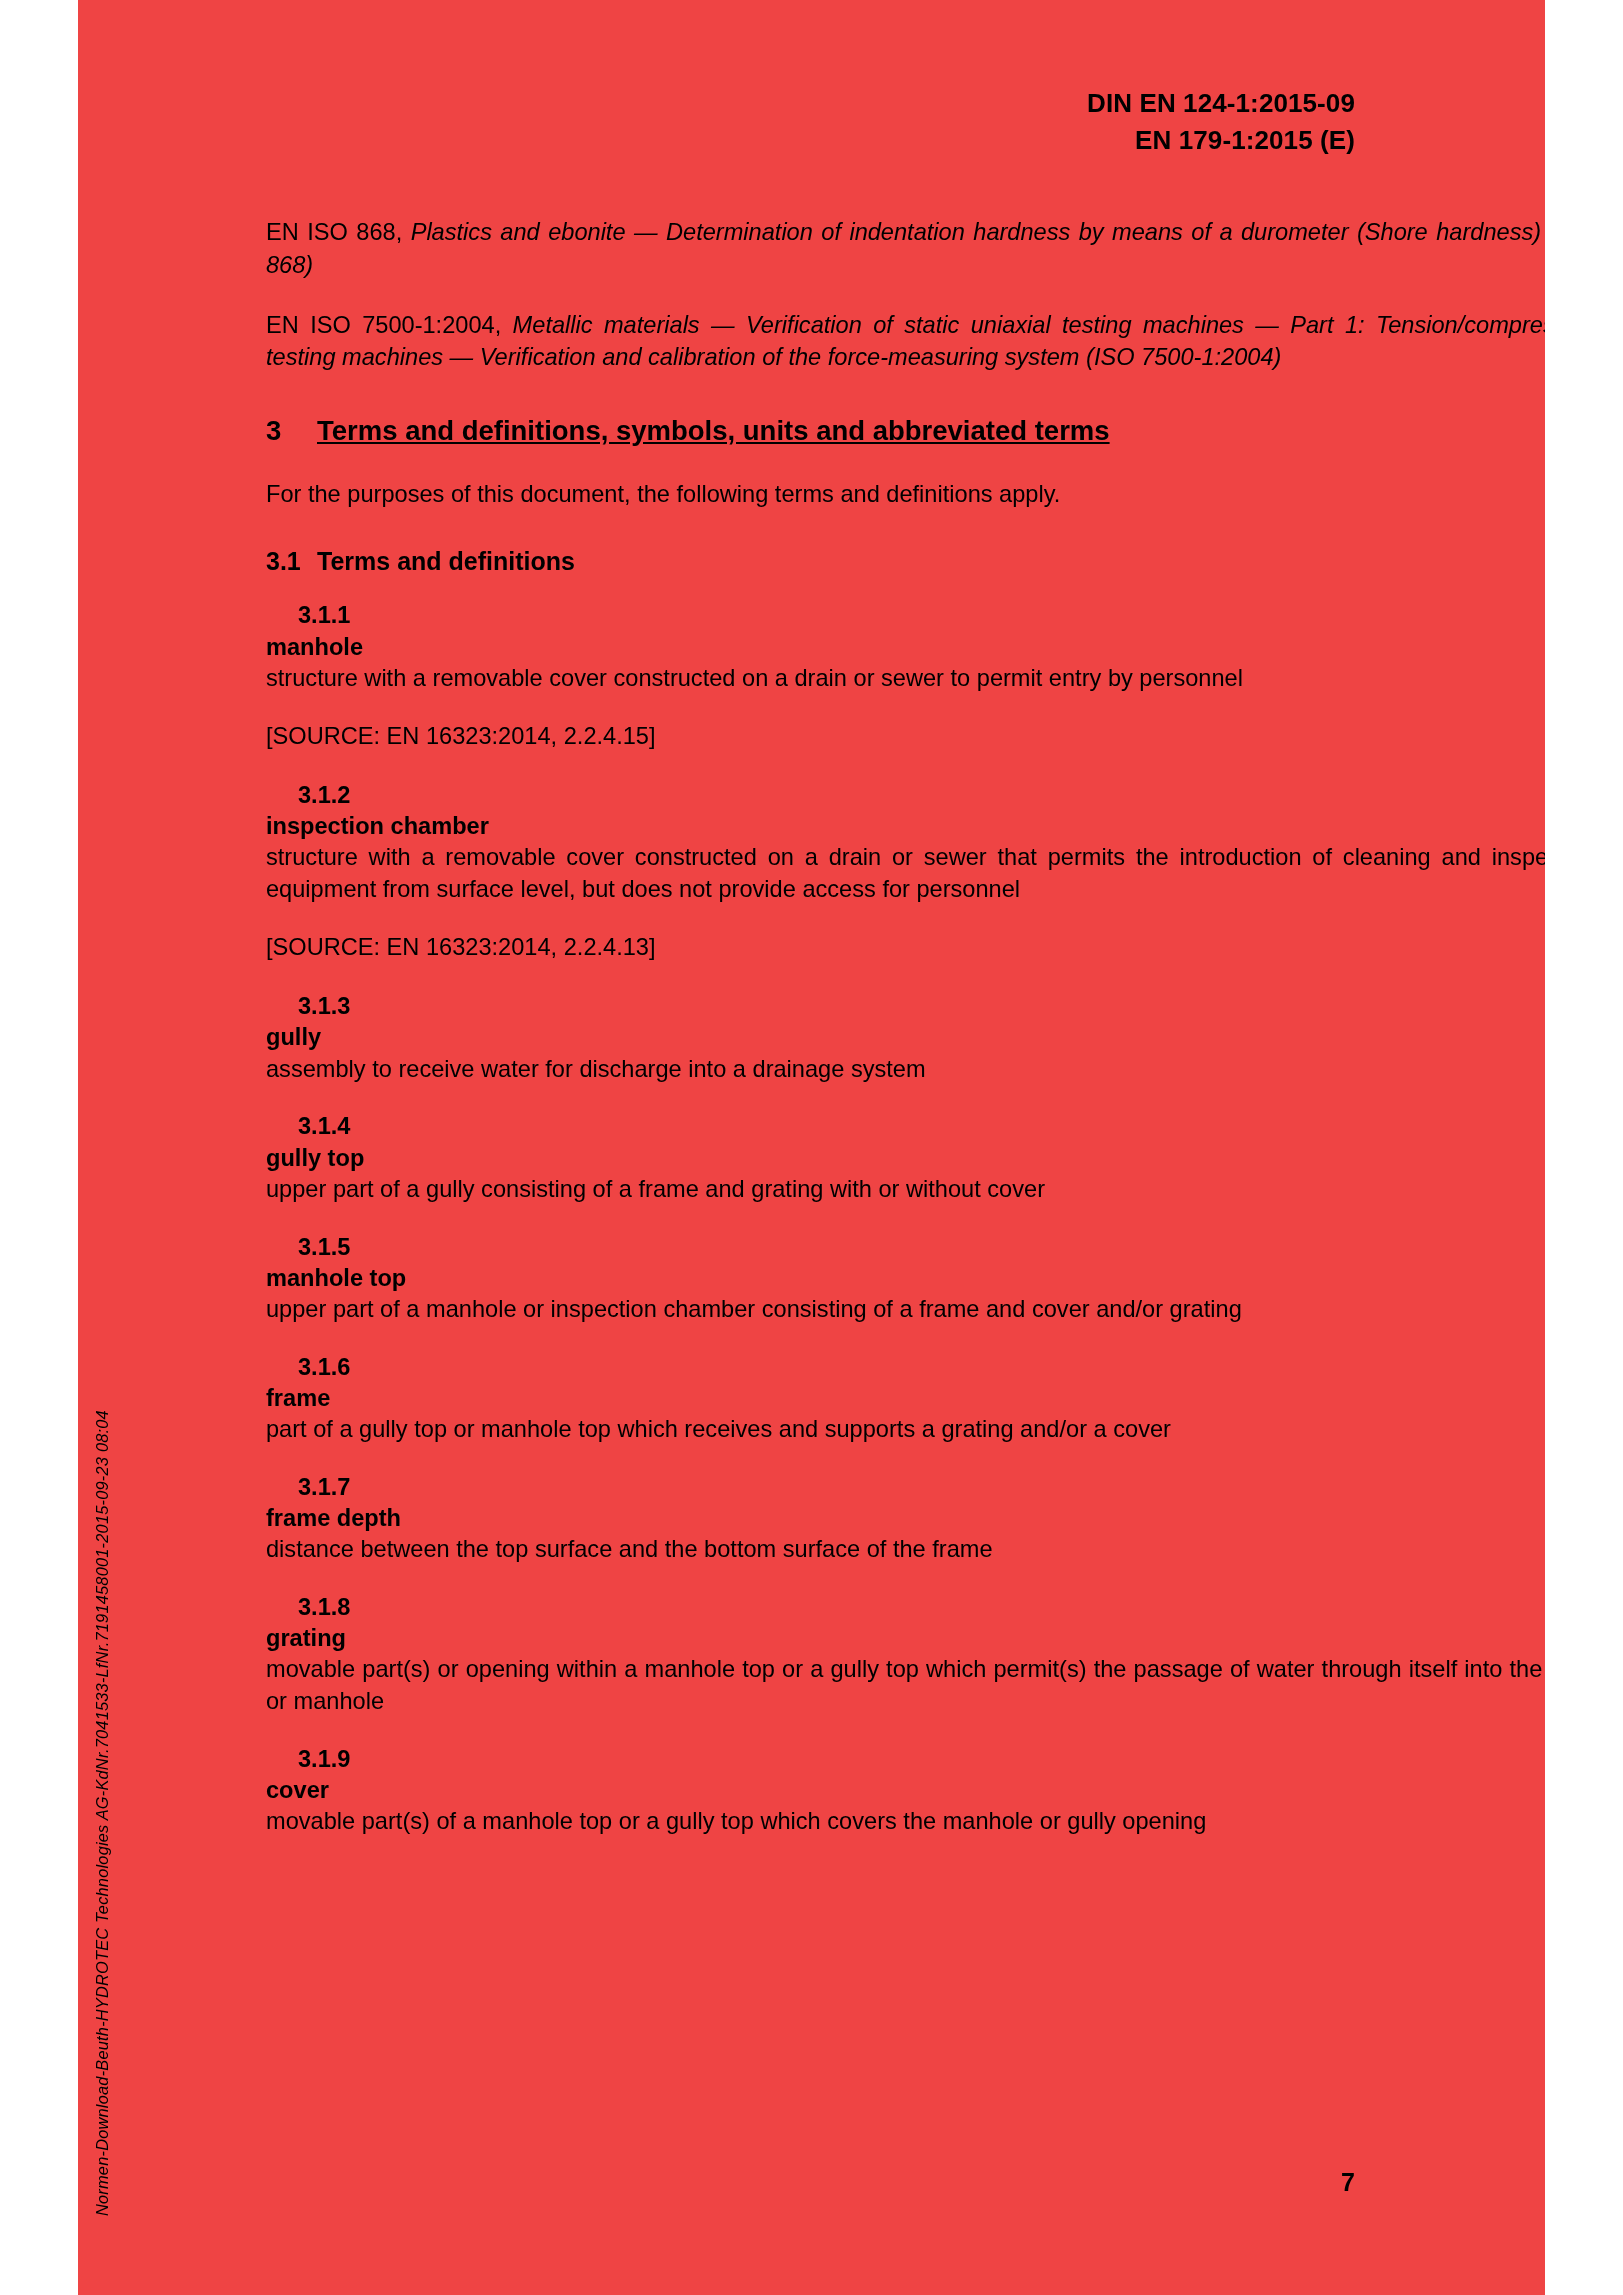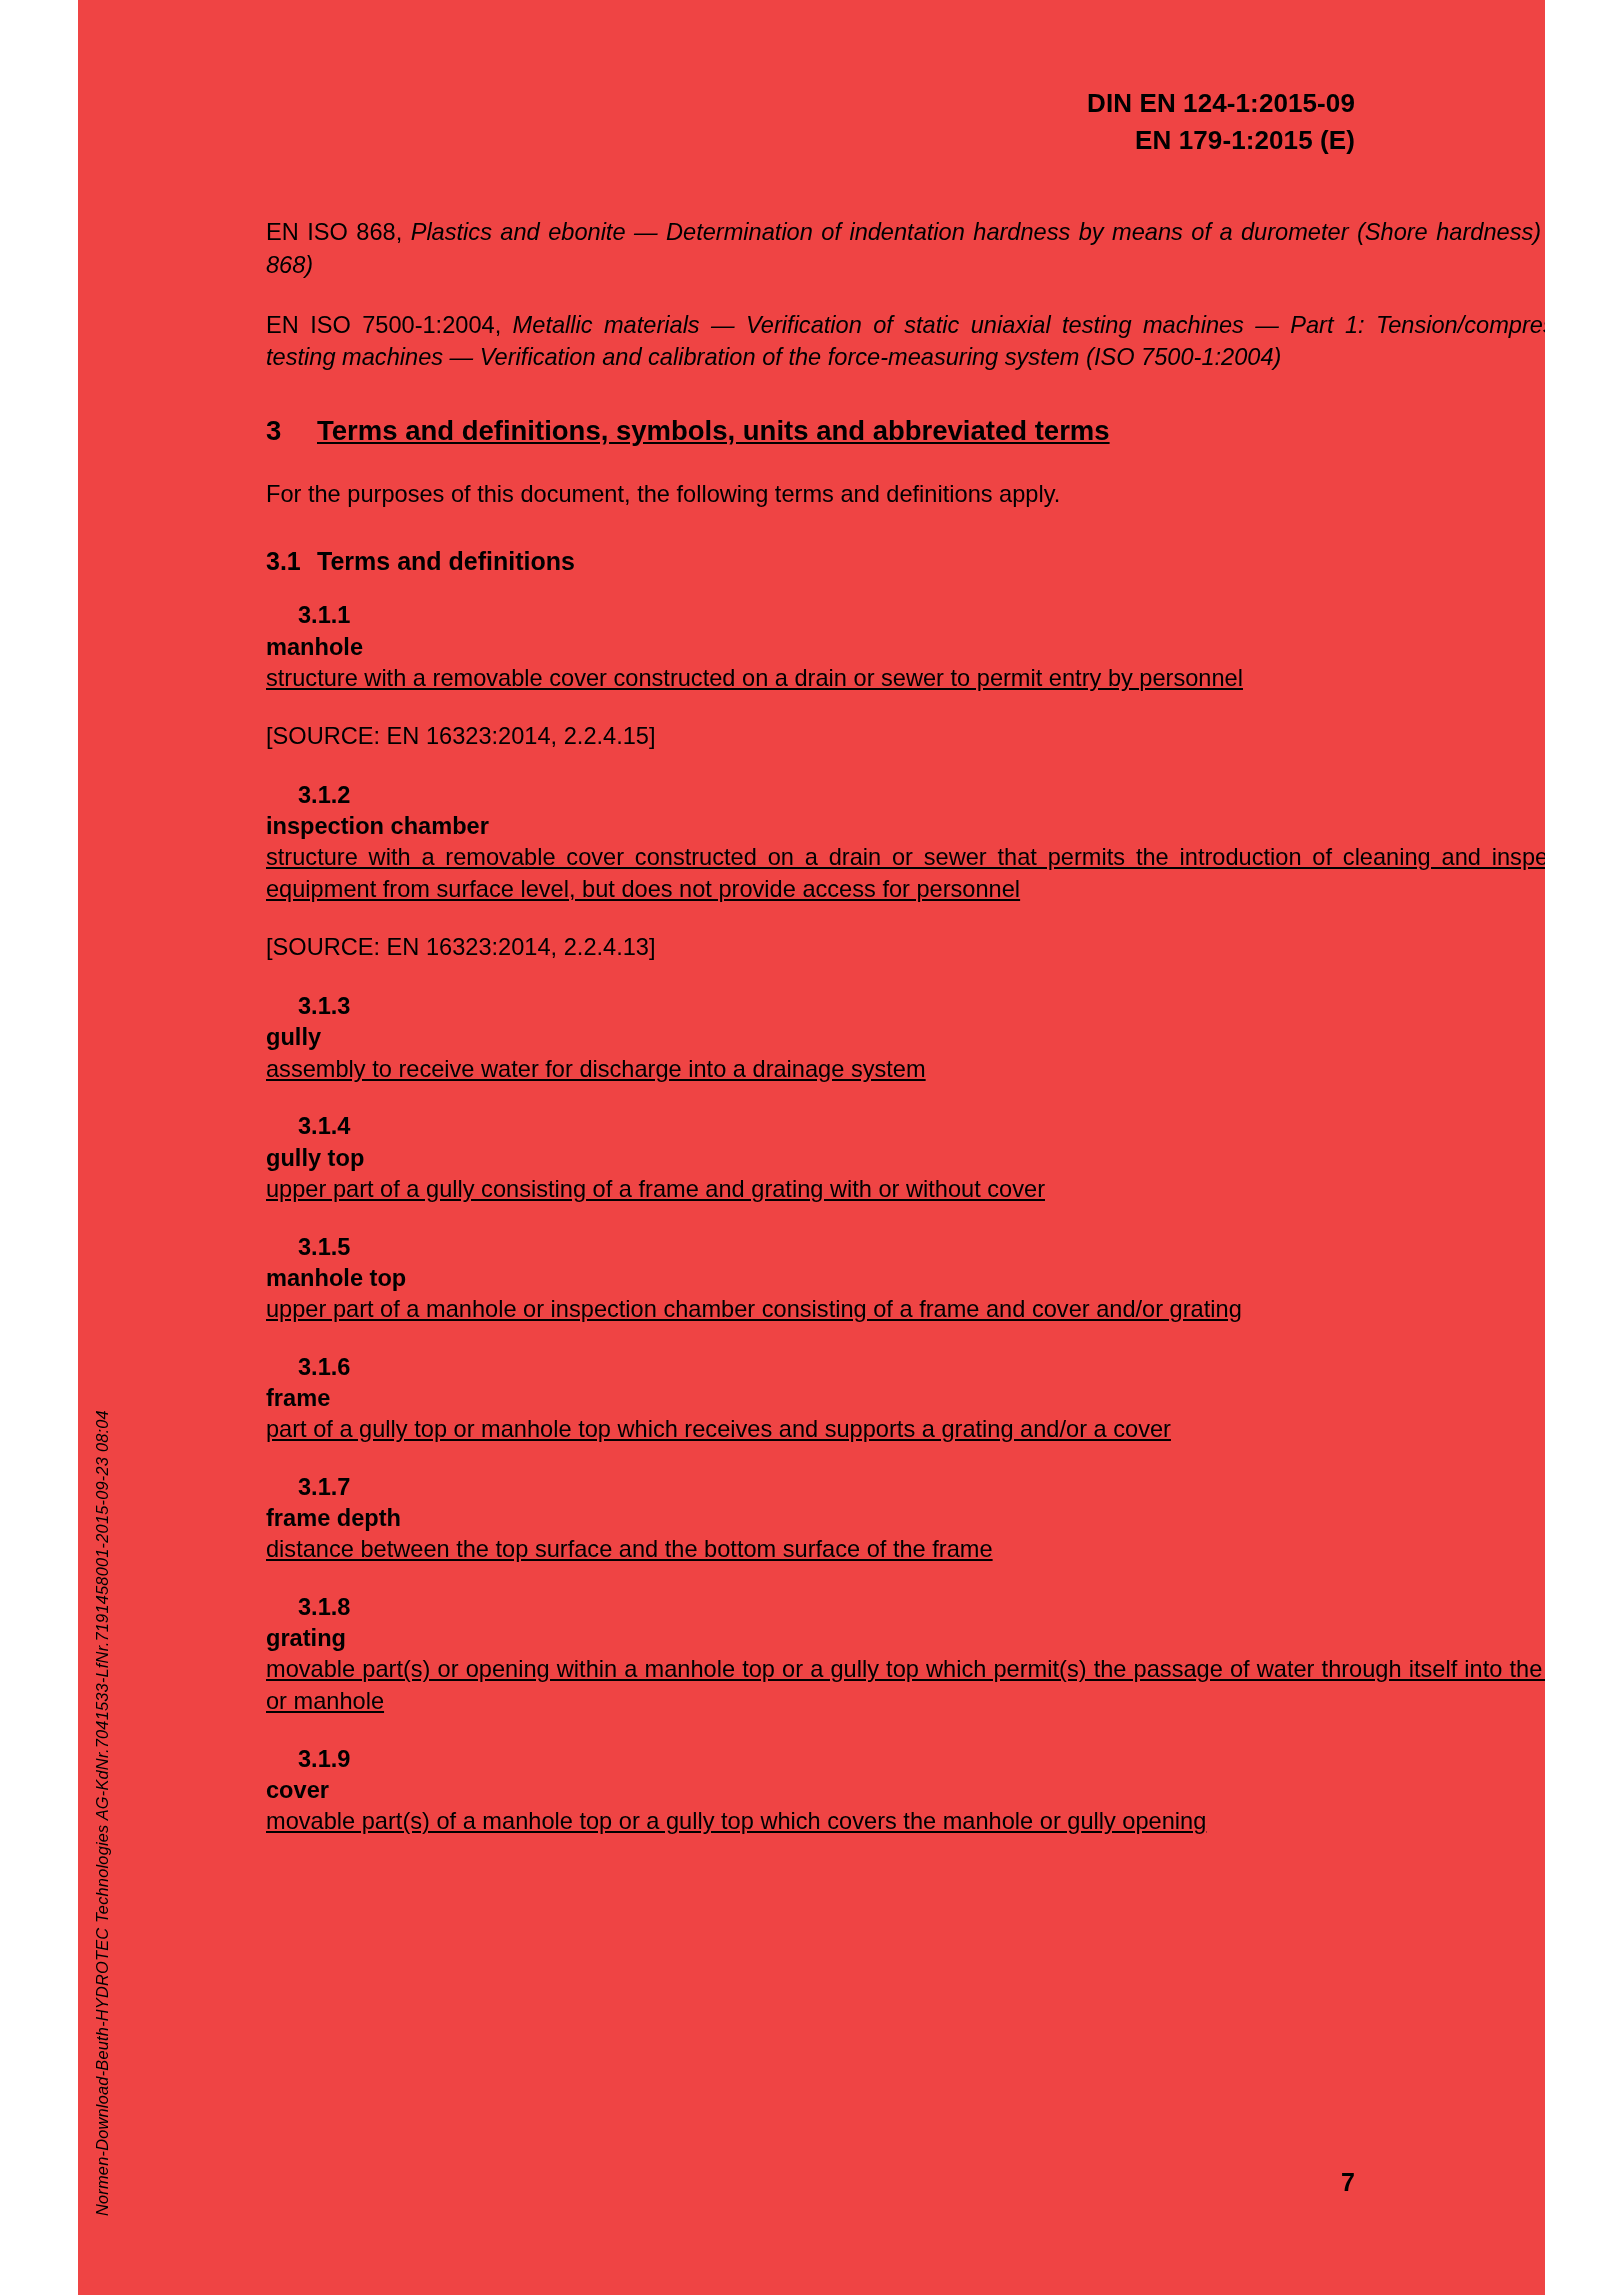--- a/index.html
+++ b/index.html
@@ -106,21 +106,20 @@
   }
   .term-name {
     font-weight: bold;
     font-size: 23.6px;
     line-height: 1.32;
   }
   .term-def {
     font-size: 23.6px;
     line-height: 1.35;
     text-align: justify;
-    text-decoration: underline;
   }
   .source {
     font-size: 23.6px;
     line-height: 1.35;
     margin-bottom: 27.5px;
   }
 
   
   .page-number {
     position: absolute;

